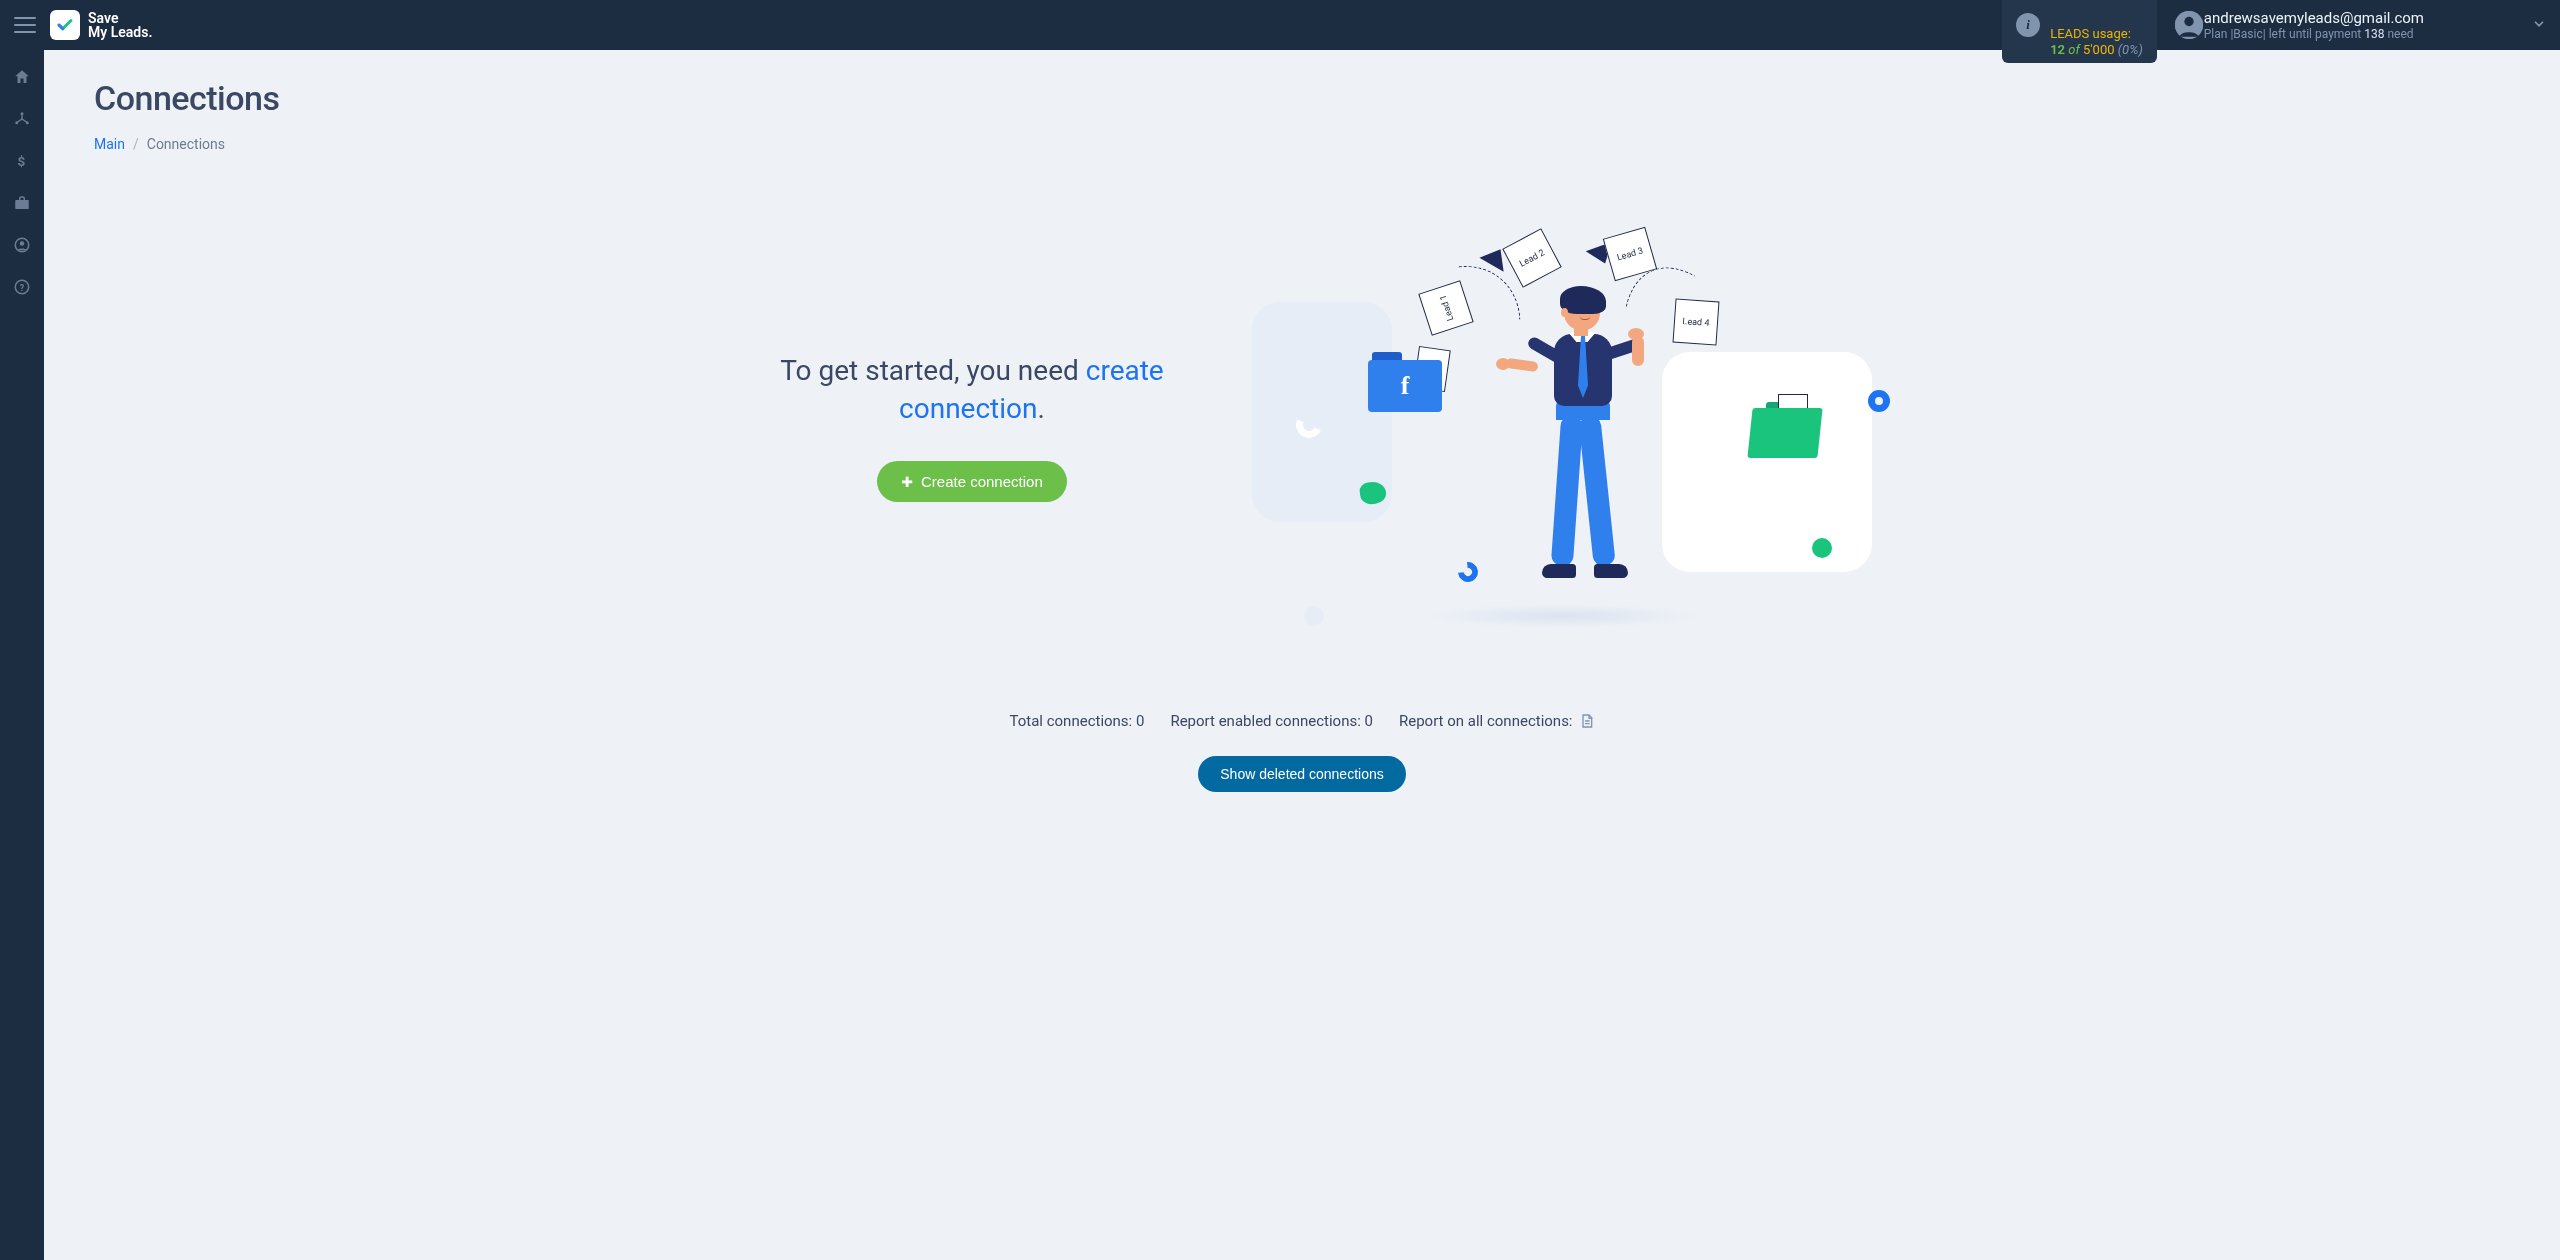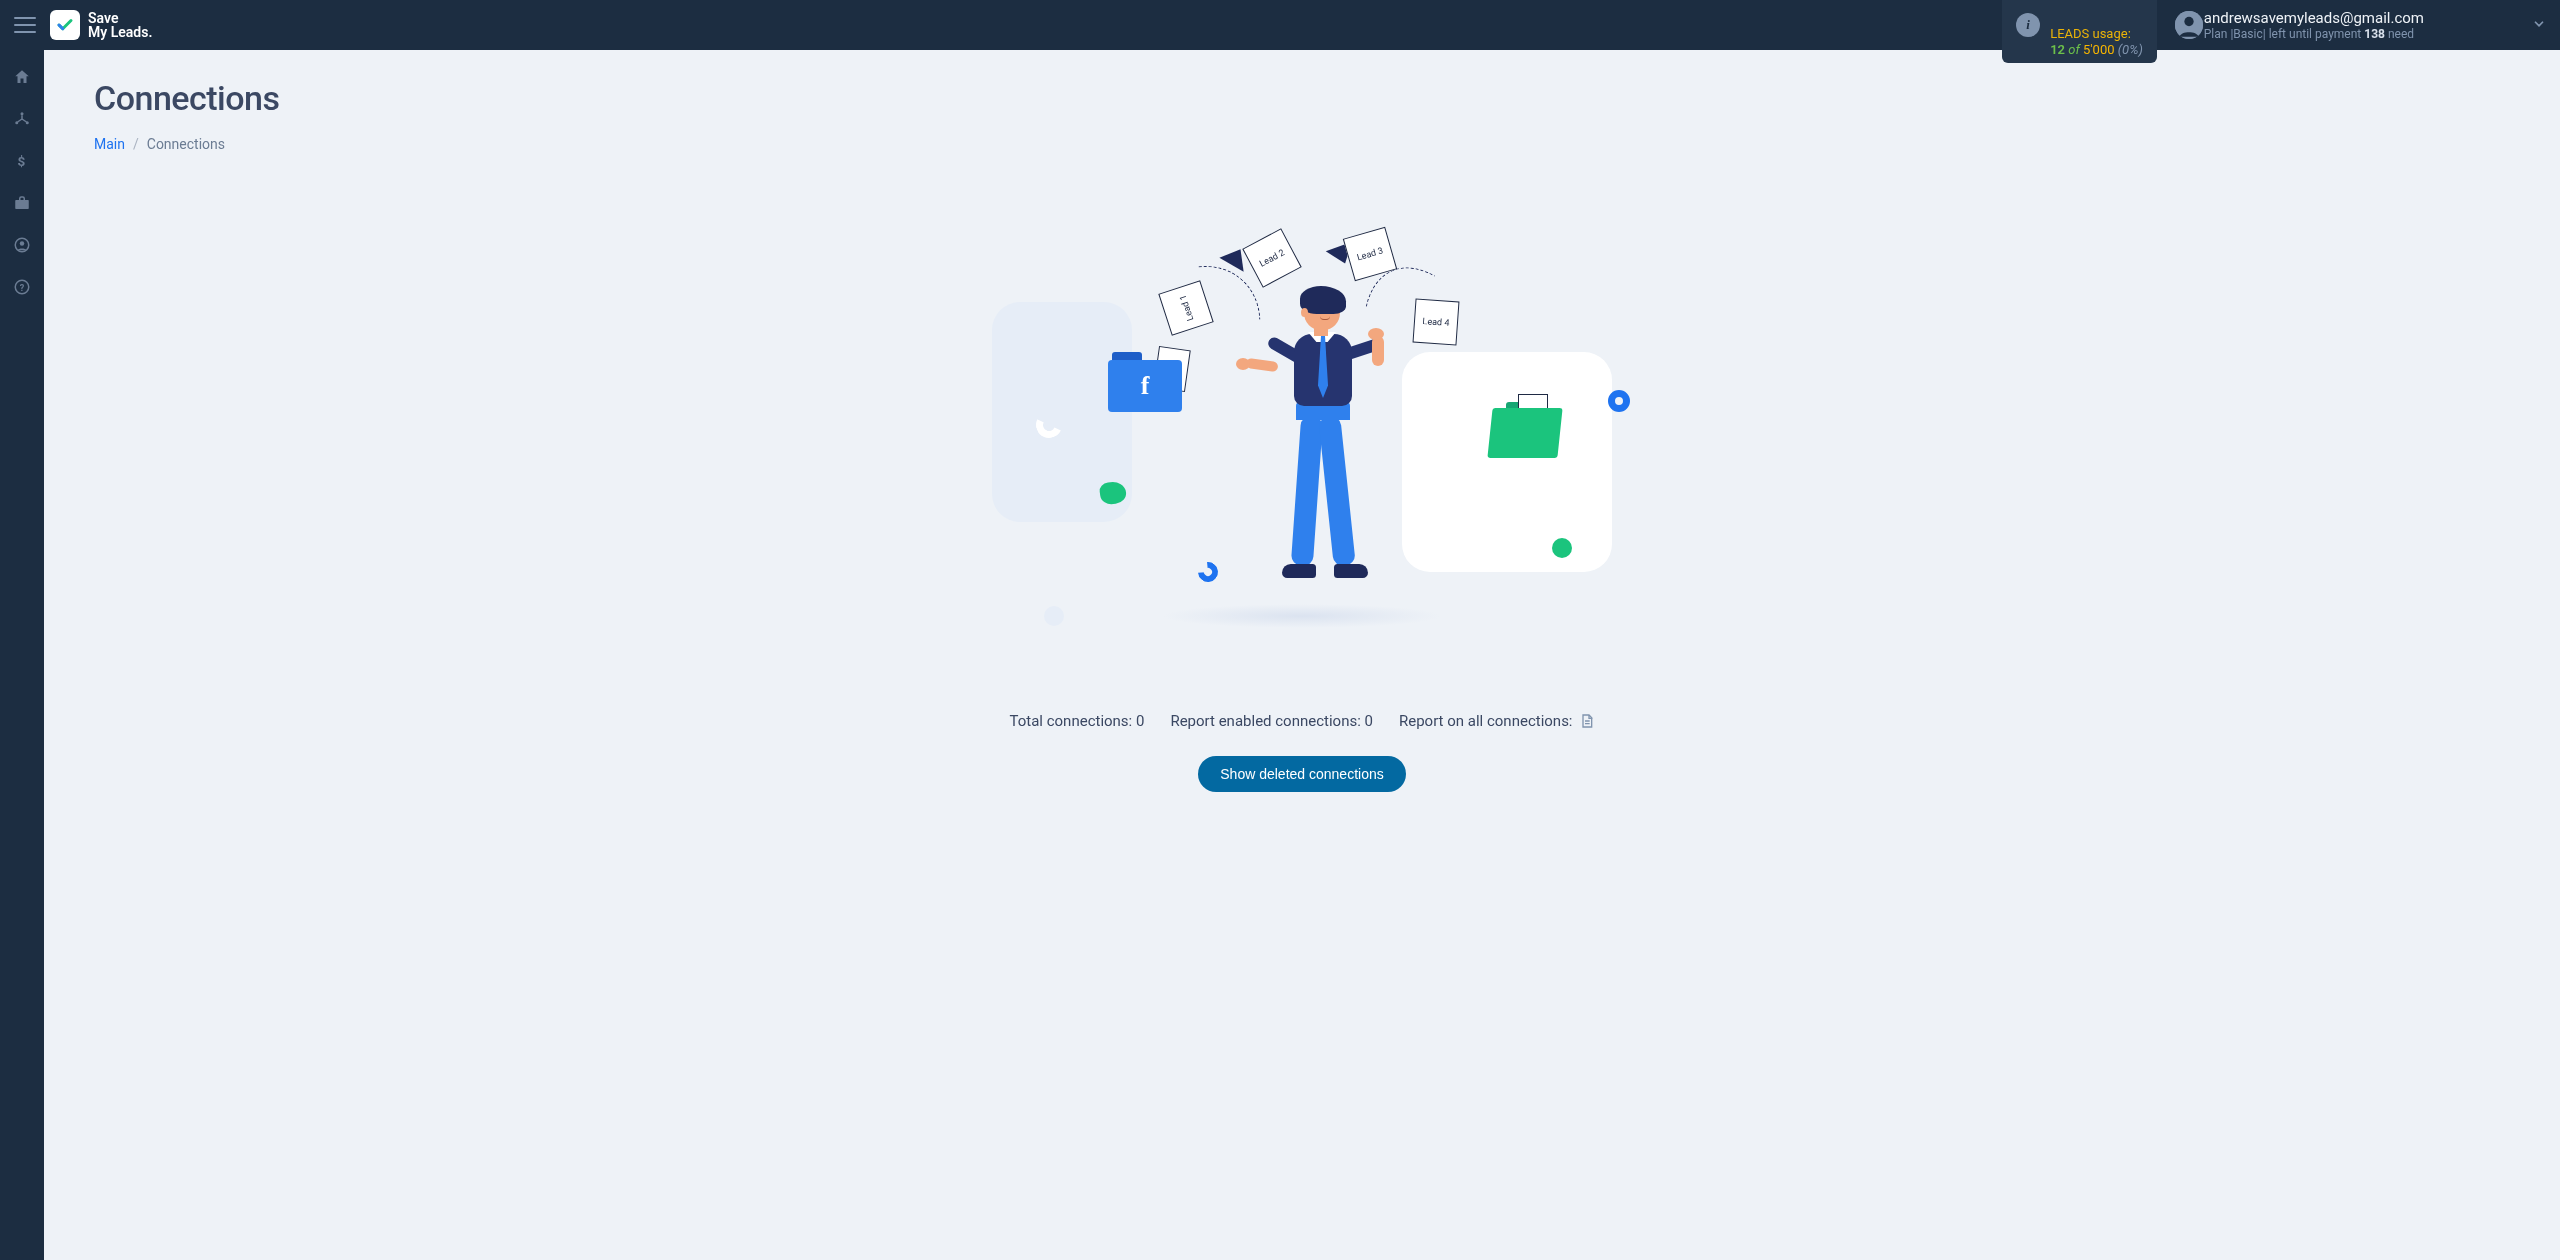--- a/index.html
+++ b/index.html
@@ -19,21 +19,21 @@
 .topbar .usage-val { color:#8094ae; }
 .topbar .usage-val .u-curr { color:#6cc04a; font-weight:600; }
 .topbar .usage-val .u-of { color:#6cc04a; font-style:italic; }
 .topbar .usage-val .u-total { color:#f7b500; }
 .topbar .usage-val .u-pct { color:#8094ae; font-style:italic; }
 .topbar .account { display:flex; align-items:center; gap:1px; color:#d9e1ec; }
 .topbar .account .avatar { width:28px; height:28px; border-radius:50%; background:#8094ae; display:block; }
 .topbar .account .acc-lines { display:flex; flex-direction:column; line-height:1.2; font-size:13px; }
 .topbar .account .email { color:#eef2f7; font-size:15px; }
 .topbar .account .plan { color:#8094ae; font-size:12px; }
-.topbar .account .plan b { color:#d9e1ec; font-weight:700; }
+.topbar .account .plan b { color:#d9e1ec; font-weight:400; }
 .topbar .caret { color:#8094ae; margin-left:90px; cursor:pointer; }
 
 .shell { display:flex; min-height:calc(100vh - 50px); }
 .sidebar { width:44px; background:#1c2d41; display:flex; flex-direction:column; align-items:center; padding-top:8px; gap:4px; }
 .sidebar .sb-item { width:44px; height:38px; display:flex; align-items:center; justify-content:center; color:#6b7c93; cursor:pointer; }
 .sidebar .sb-item svg { width:18px; height:18px; fill:currentColor; }
 
 .main { flex:1; padding:28px 50px 40px; }
 .page-title { font-size:34px; font-weight:500; color:#3b4863; letter-spacing:-0.5px; }
 .breadcrumb { margin-top:18px; font-size:14px; color:#6b7c93; display:flex; gap:8px; align-items:center; }
@@ -219,20 +219,29 @@
 
   <div class="main">
     <h1 class="page-title">Connections</h1>
     <nav class="breadcrumb">
       <a href="#">Main</a>
       <span class="sep">/</span>
       <span class="curr">Connections</span>
     </nav>
 
     <div class="hero">
+      <div class="hero-left">
+        <div class="hero-text">
+          <span>To get started, you need </span><span class="link">create connection</span><span>.</span>
+        </div>
+        <button class="create-btn">
+          <span class="plus">✚</span>
+          <span>Create connection</span>
+        </button>
+      </div>
 
       <div class="hero-right">
         <div class="illus-card card-left"></div>
         <div class="illus-card card-right"></div>
         <div class="crescent"></div>
         <div class="ring-blue"></div>
         <div class="green-blob"></div>
         <div class="green-dot"></div>
         <div class="blue-arc"></div>
         <div class="white-dot"></div>

